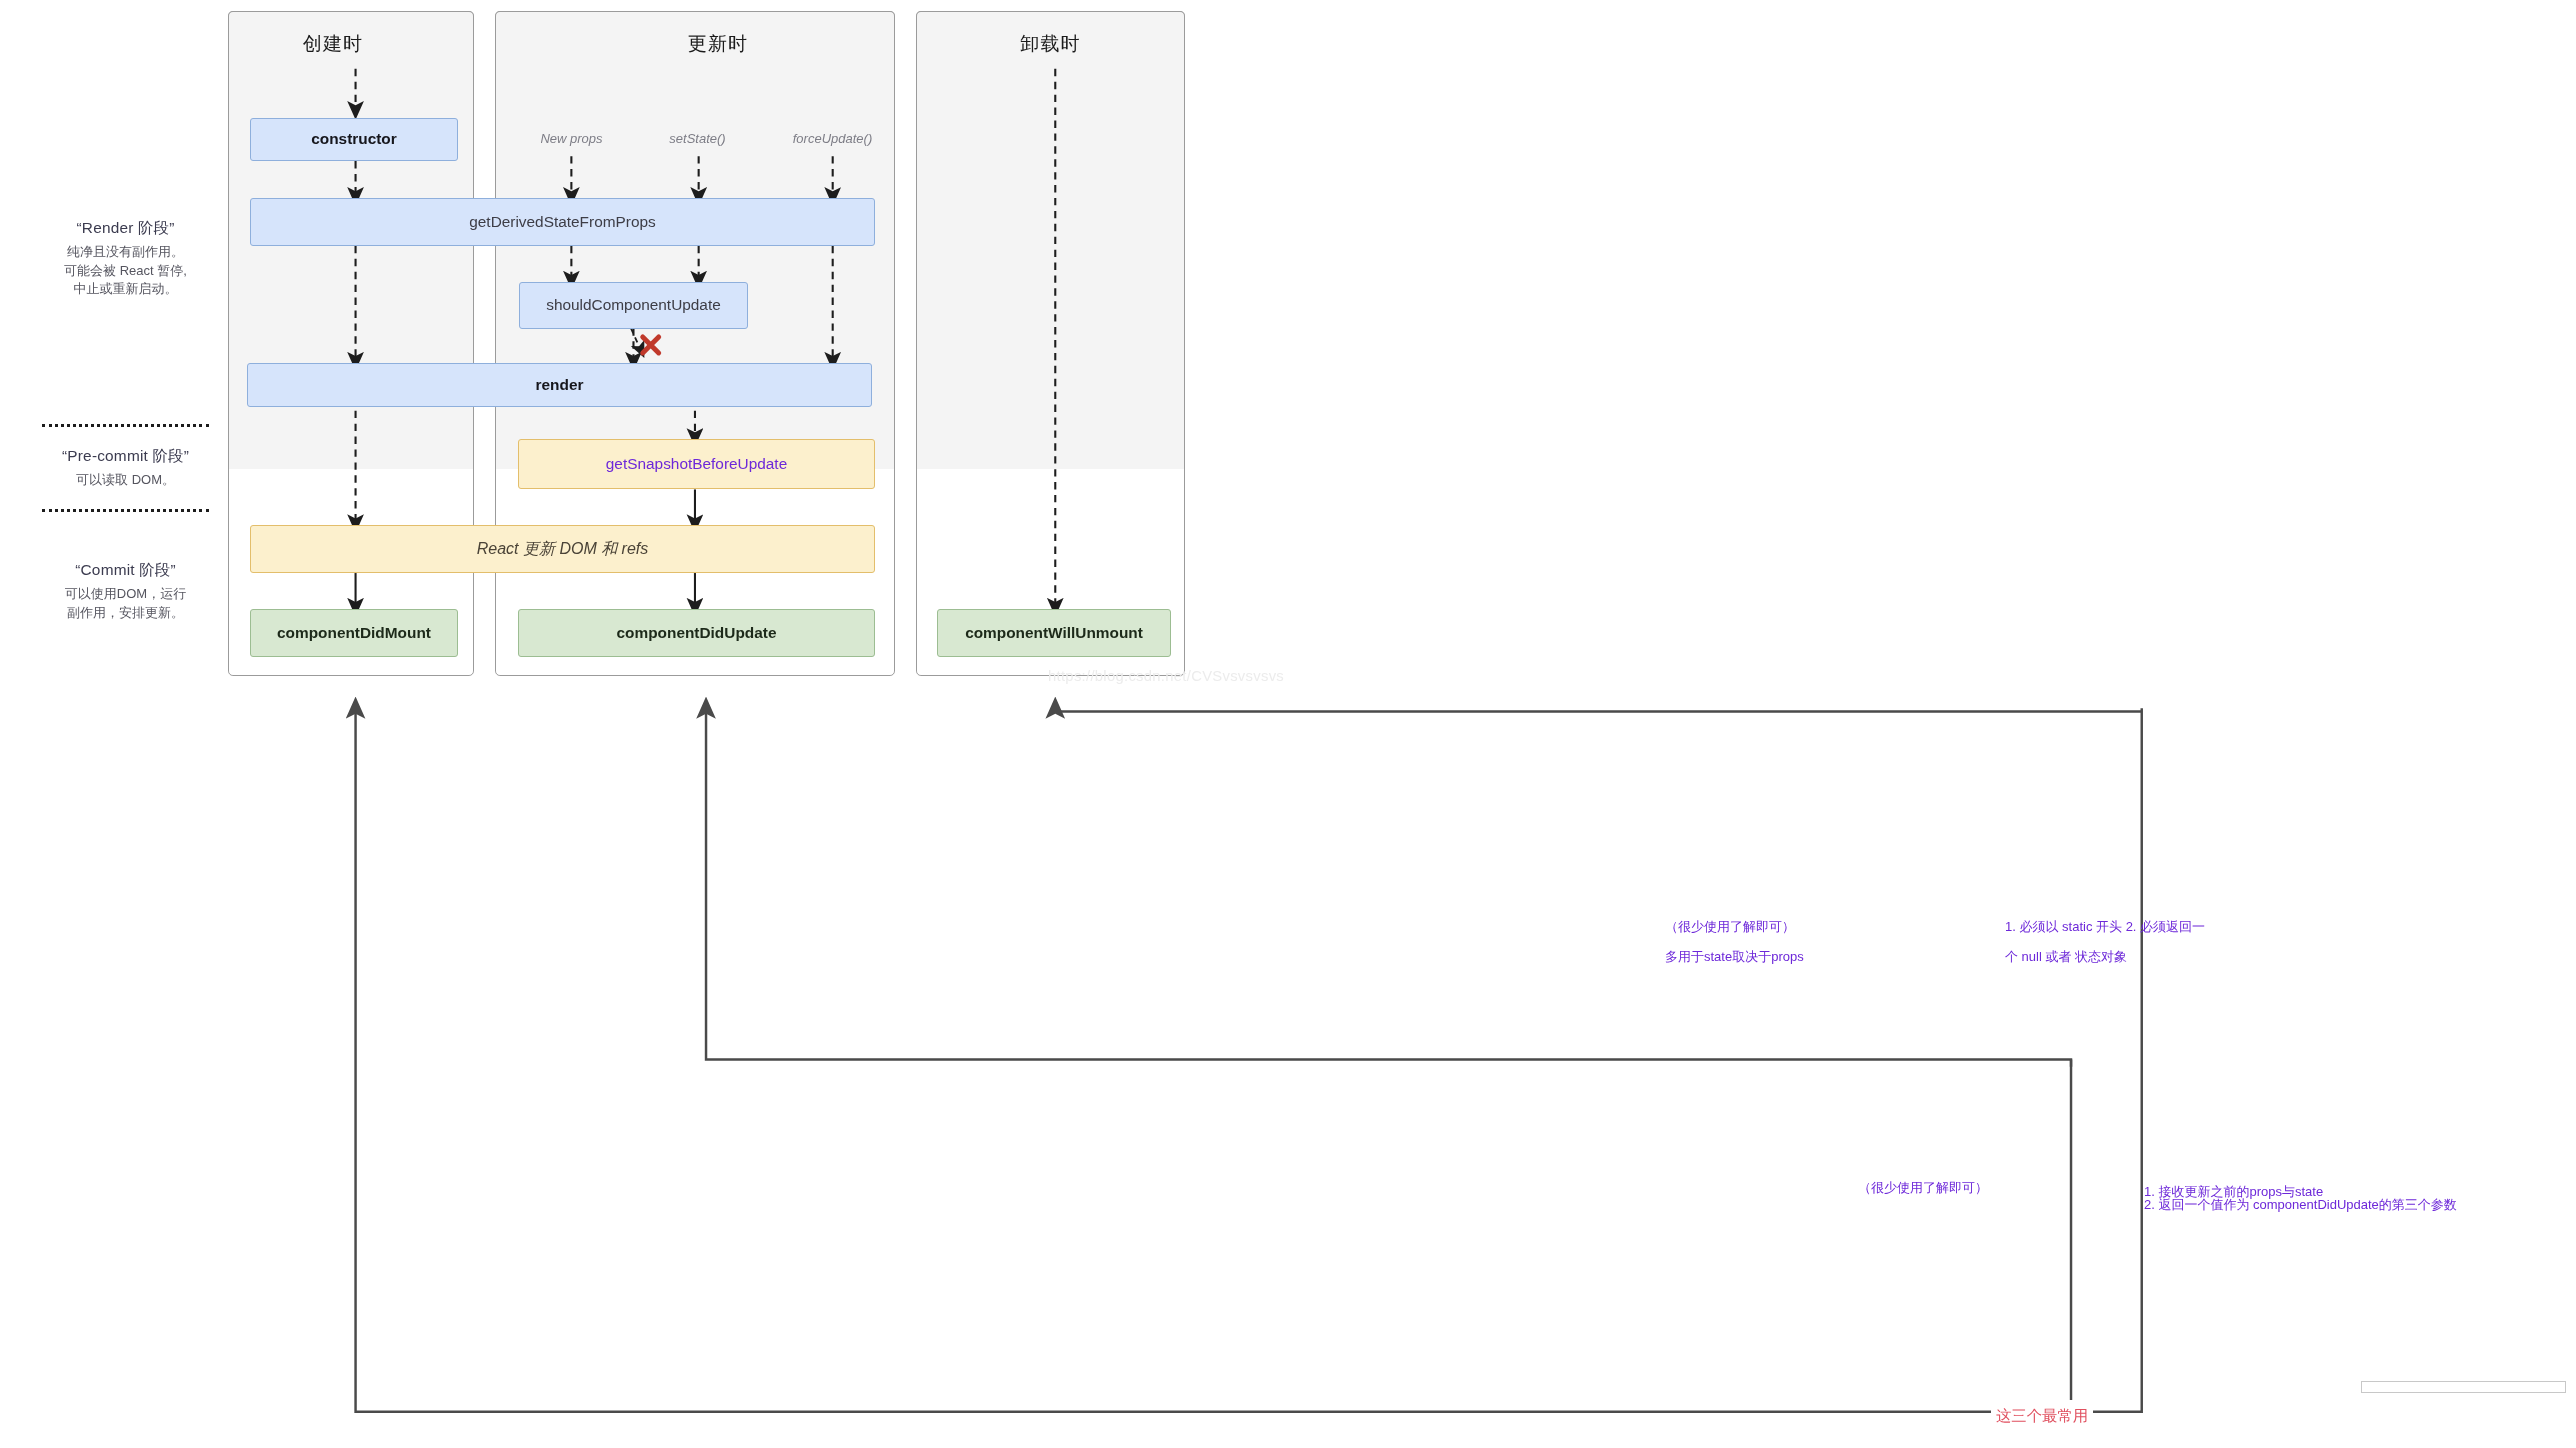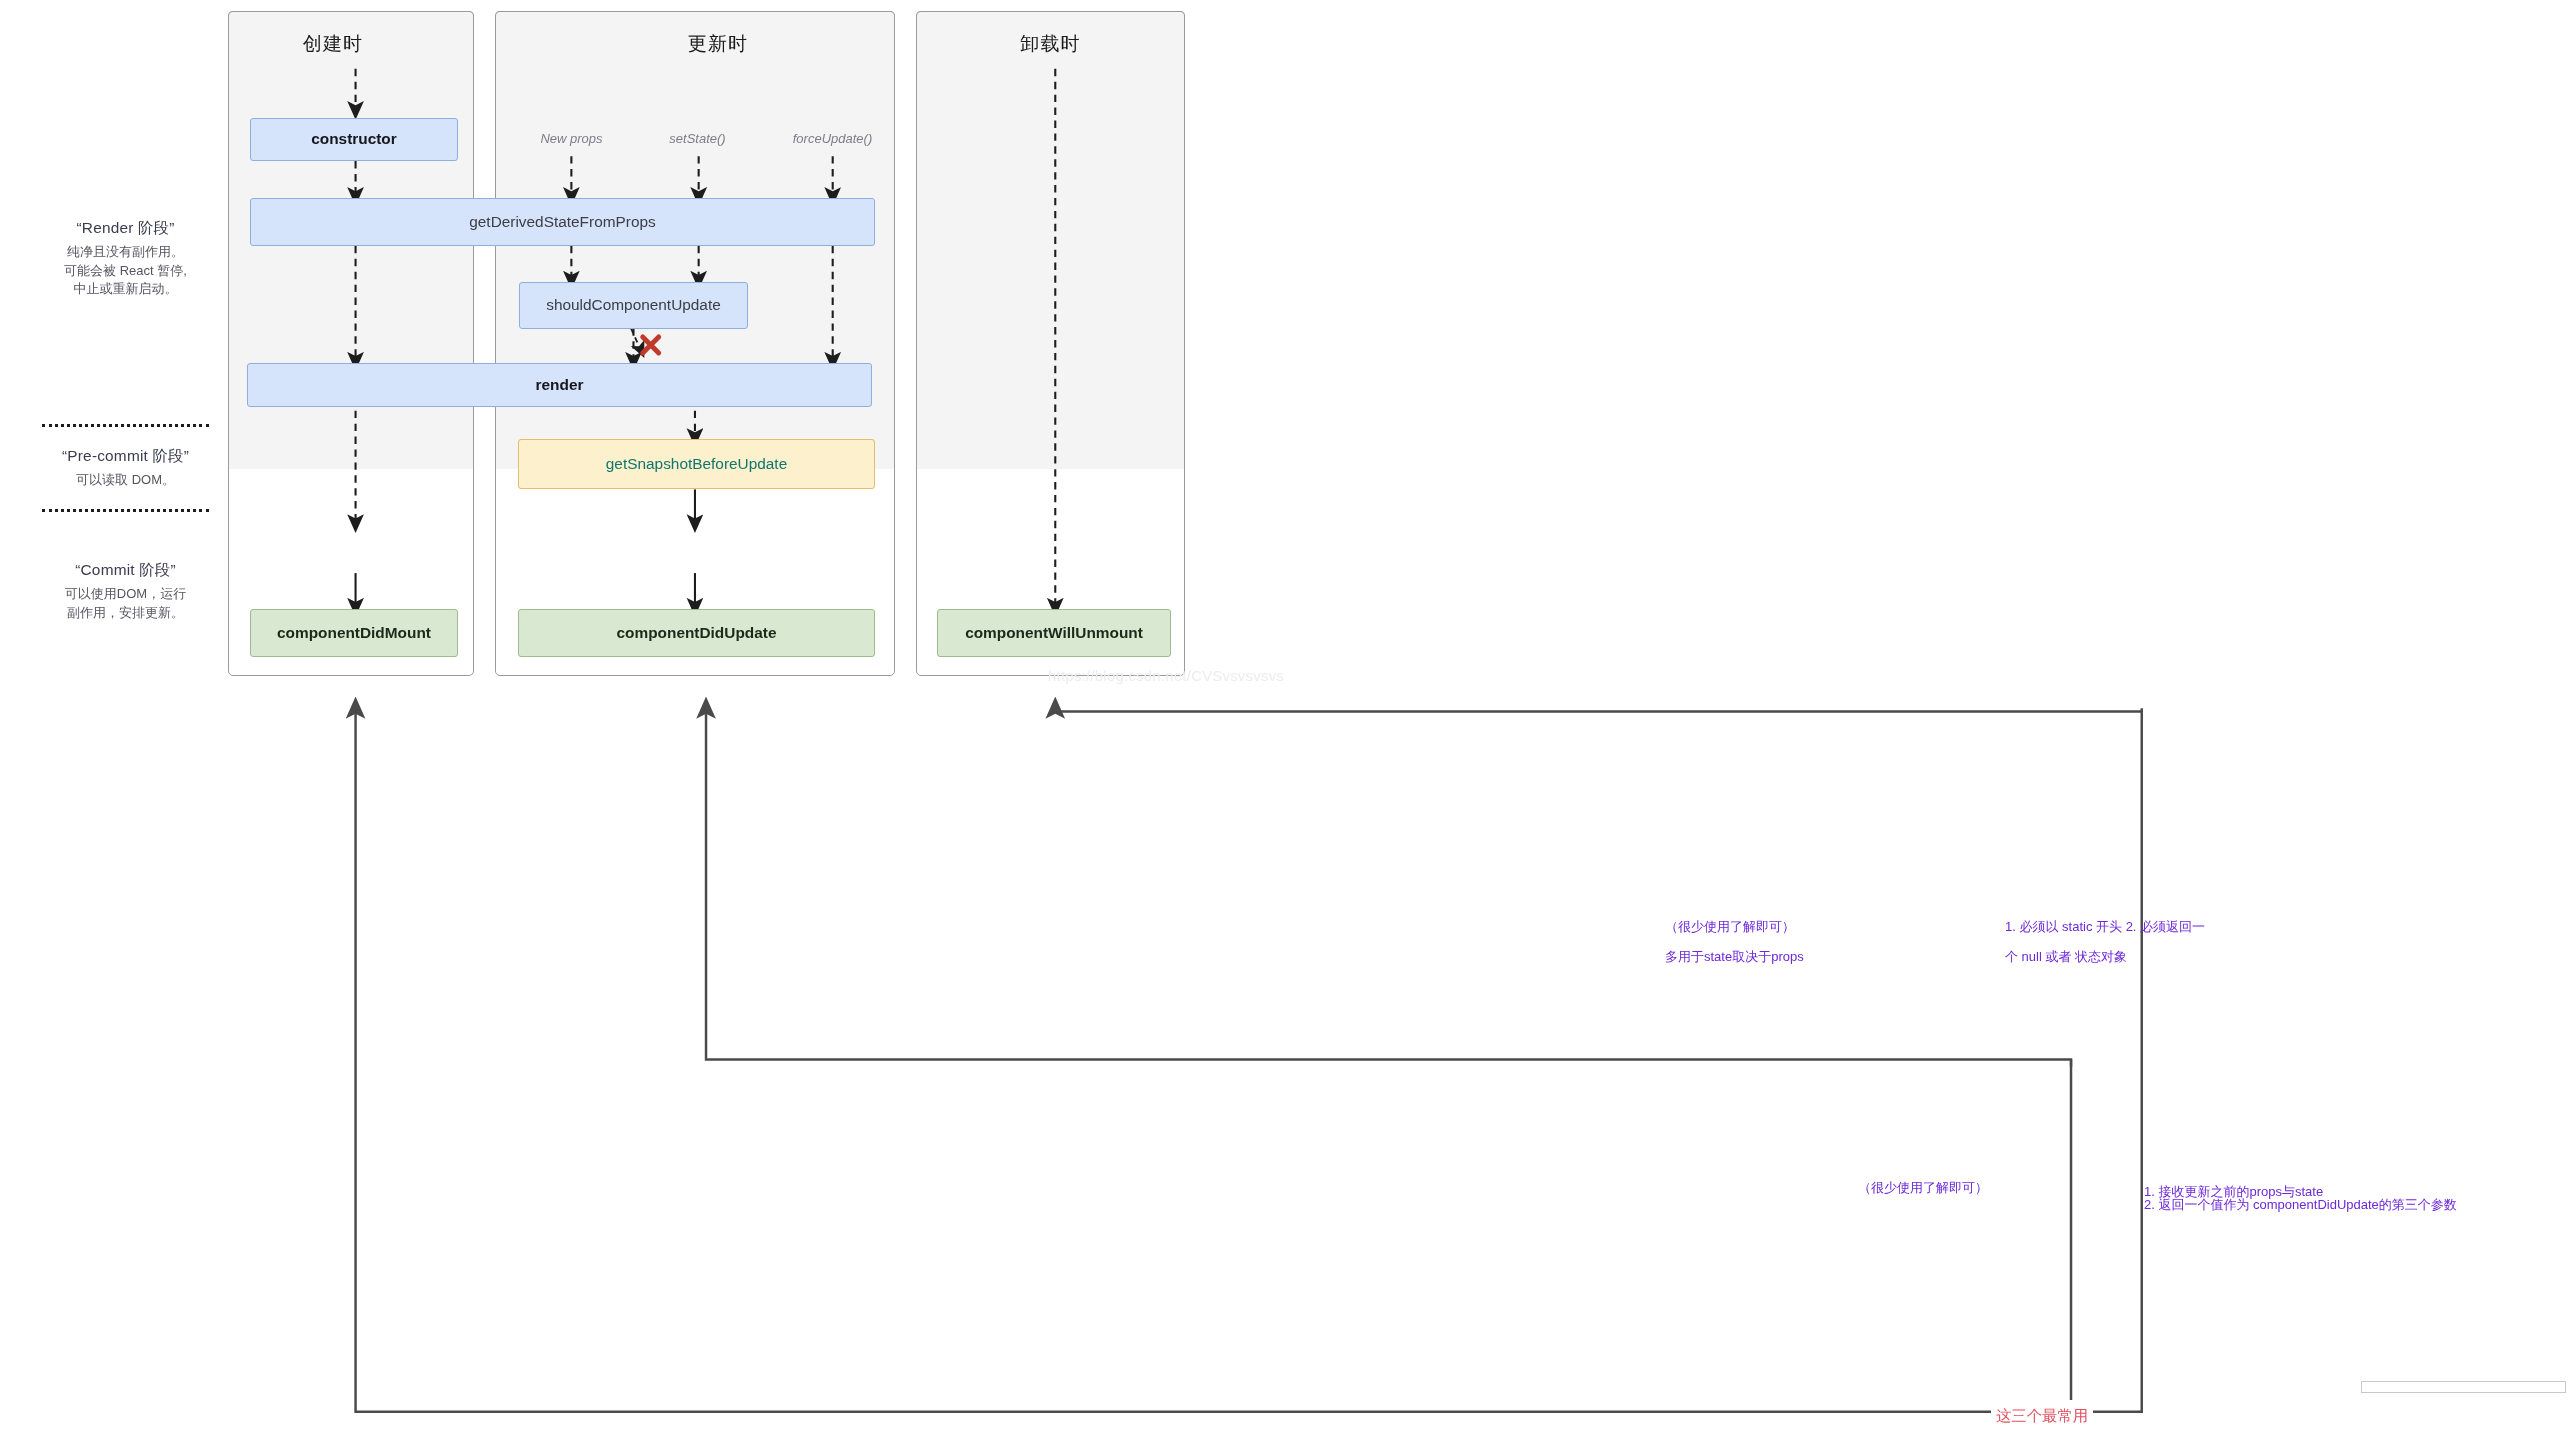--- a/index.html
+++ b/index.html
@@ -40,21 +40,21 @@
   }
 
   
   .node{
     position:absolute;box-sizing:border-box;border-radius:3px;
     display:flex;align-items:center;justify-content:center;
     font-size:15.4px;text-align:center;line-height:1.2;
   }
   .node.blue{background:#d6e4fb;border:1.2px solid #8eafdc;color:#3d3d46;}
   .node.blue.strong{font-weight:bold;color:#16161c;}
-  .node.yellow{background:#fcf0cd;border:1.2px solid #e3be6b;color:#0f766e;}
+  .node.yellow{background:#fcf0cd;border:1.2px solid #e3be6b;color:#6d28d9;}
   .node.yellow.ital{font-style:italic;font-size:16px;color:#4a4337;}
   .node.green{background:#d8e8d1;border:1.2px solid #9cbd92;color:#1d2a1a;font-weight:bold;}
 
   .trigger{
     position:absolute;font-size:13px;color:#7d7d86;font-style:italic;
     white-space:nowrap;text-align:center;
   }
 
   
   .ann{position:absolute;color:#6d28d9;font-size:13px;line-height:2.05;white-space:nowrap;}
@@ -166,20 +166,21 @@
   <div class="node blue strong" style="left:250px;top:118px;width:208px;height:43px;">constructor</div>
 
   <div class="node blue" style="left:250px;top:198px;width:625px;height:48px;">getDerivedStateFromProps</div>
 
   <div class="node blue" style="left:519px;top:282px;width:229px;height:47px;">shouldComponentUpdate</div>
 
   <div class="node blue strong" style="left:247px;top:363px;width:625px;height:44px;">render</div>
 
   <div class="node yellow" style="left:518px;top:439px;width:357px;height:50px;">getSnapshotBeforeUpdate</div>
 
+  <div class="node yellow ital" style="left:250px;top:525px;width:625px;height:48px;">React 更新 DOM 和 refs</div>
 
   <div class="node green" style="left:250px;top:609px;width:208px;height:48px;">componentDidMount</div>
 
   <div class="node green" style="left:518px;top:609px;width:357px;height:48px;">componentDidUpdate</div>
 
   <div class="node green" style="left:937px;top:609px;width:234px;height:48px;">componentWillUnmount</div>
 
   <div class="watermark" style="left:1048px;top:668px;">https://blog.csdn.net/CVSvsvsvsvs</div>
 
   <div class="ann" style="left:1665px;top:914px;">（很少使用了解即可）</div>

